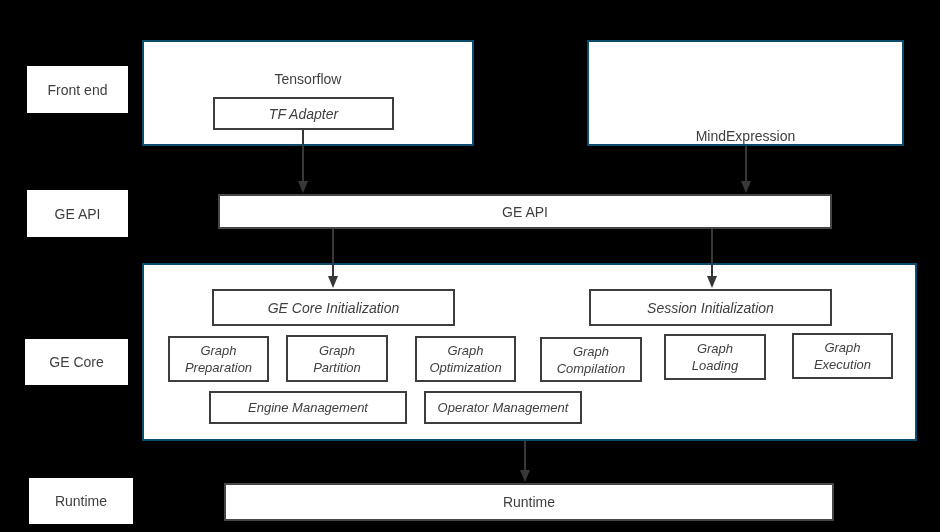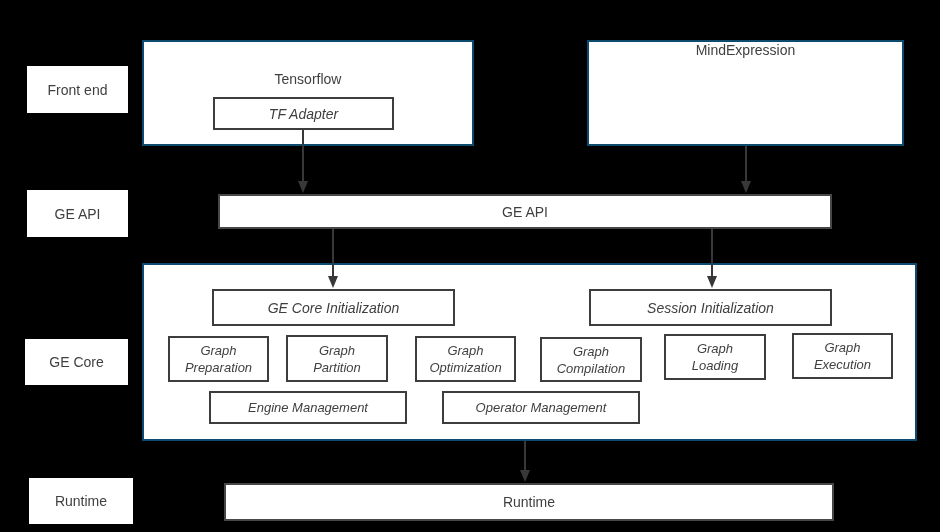--- a/index.html
+++ b/index.html
@@ -21,21 +21,21 @@
     justify-content: center;
     font-size: 14px;
     text-align: center;
   }
   .box {
     background: #fff;
     border: 2px solid #0c4a6e;
   }
   .centered {
     display: flex;
-    align-items: flex-start;
+    align-items: flex-end;
     justify-content: center;
     text-align: center;
   }
   .bar {
     background: #fff;
     border: 2px solid #474747;
     display: flex;
     align-items: center;
     justify-content: center;
     font-size: 14px;
@@ -135,21 +135,21 @@
 Loading</span>
     </div>
     <div class="sub module" style="left:648px; top:68px; width:101px; height:46px;">
       <span>Graph
 Execution</span>
     </div>
 
     <div class="sub mgmt" style="left:65px; top:126px; width:198px; height:33px;align-items:center;">
       <span>Engine Management</span>
     </div>
-    <div class="sub mgmt" style="left:298px; top:126px; width:198px; height:33px;">
+    <div class="sub mgmt" style="left:280px; top:126px; width:158px; height:33px;">
       <span>Operator Management</span>
     </div>
   </div>
 
   <div class="abs bar" style="left:224px; top:467px; width:610px; height:38px;">
     <span>Runtime</span>
   </div>
 
   <div class="arrow" style="left:298px; top:114px; height:63px;">
     <div class="line"></div>

